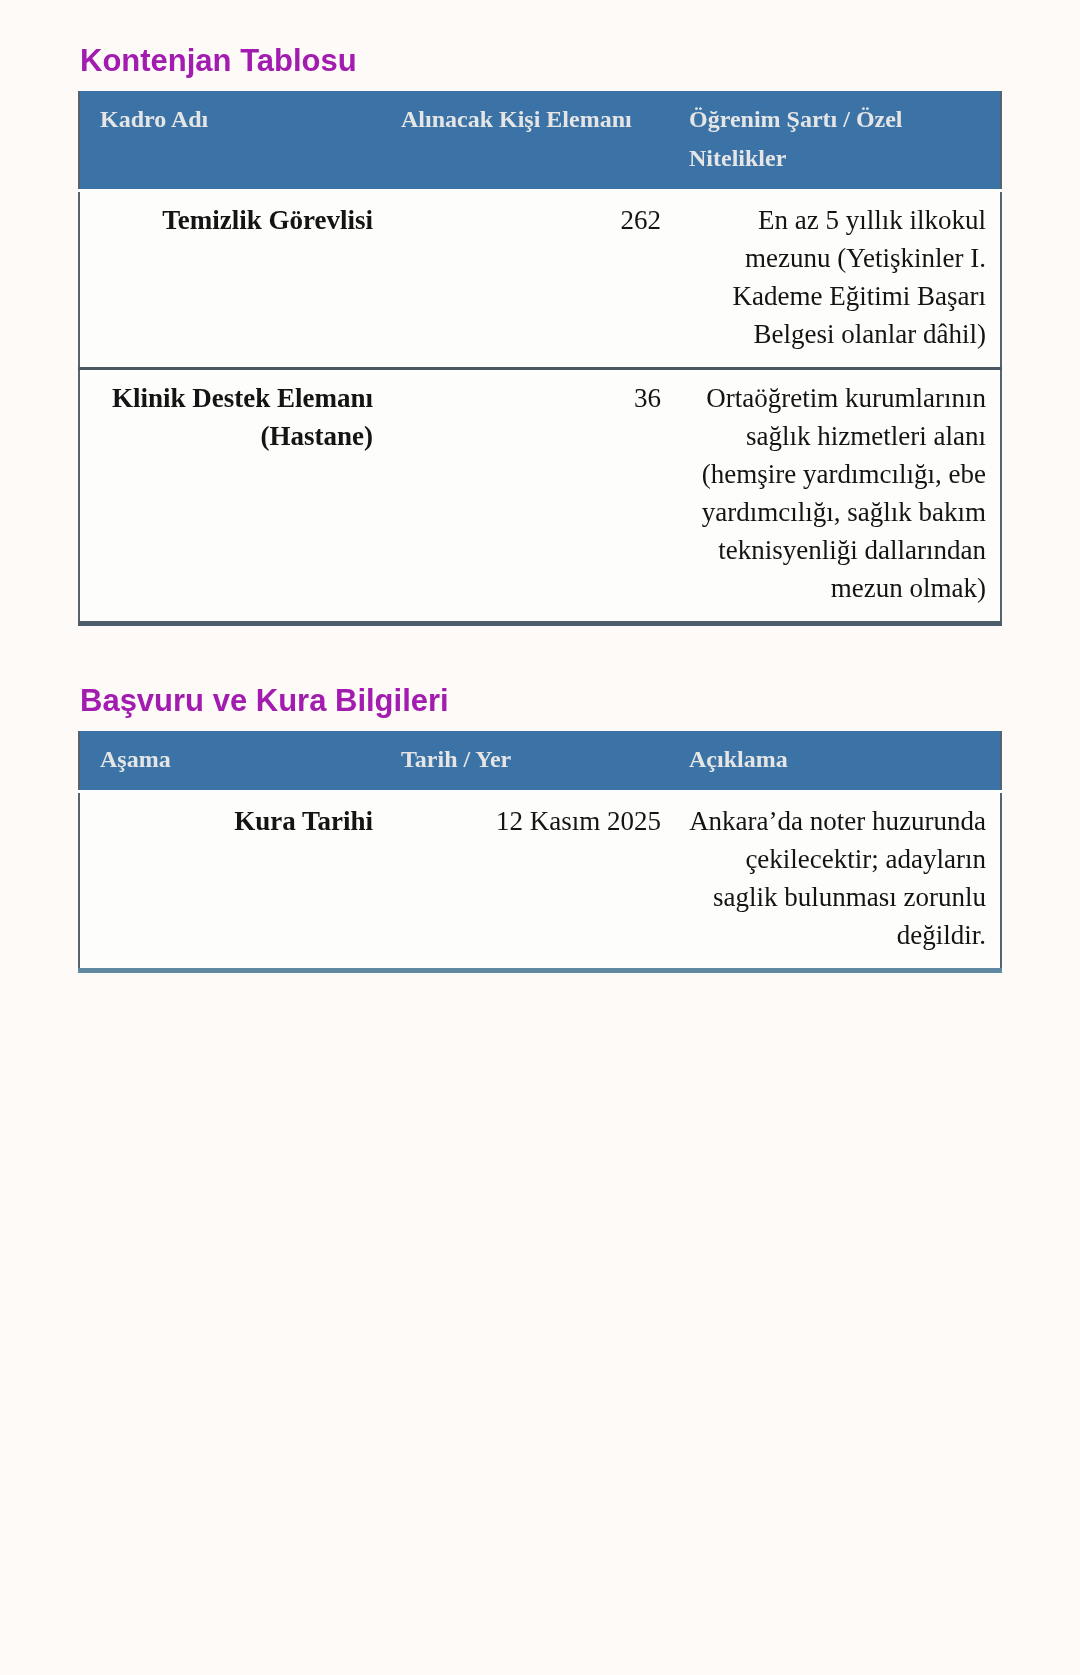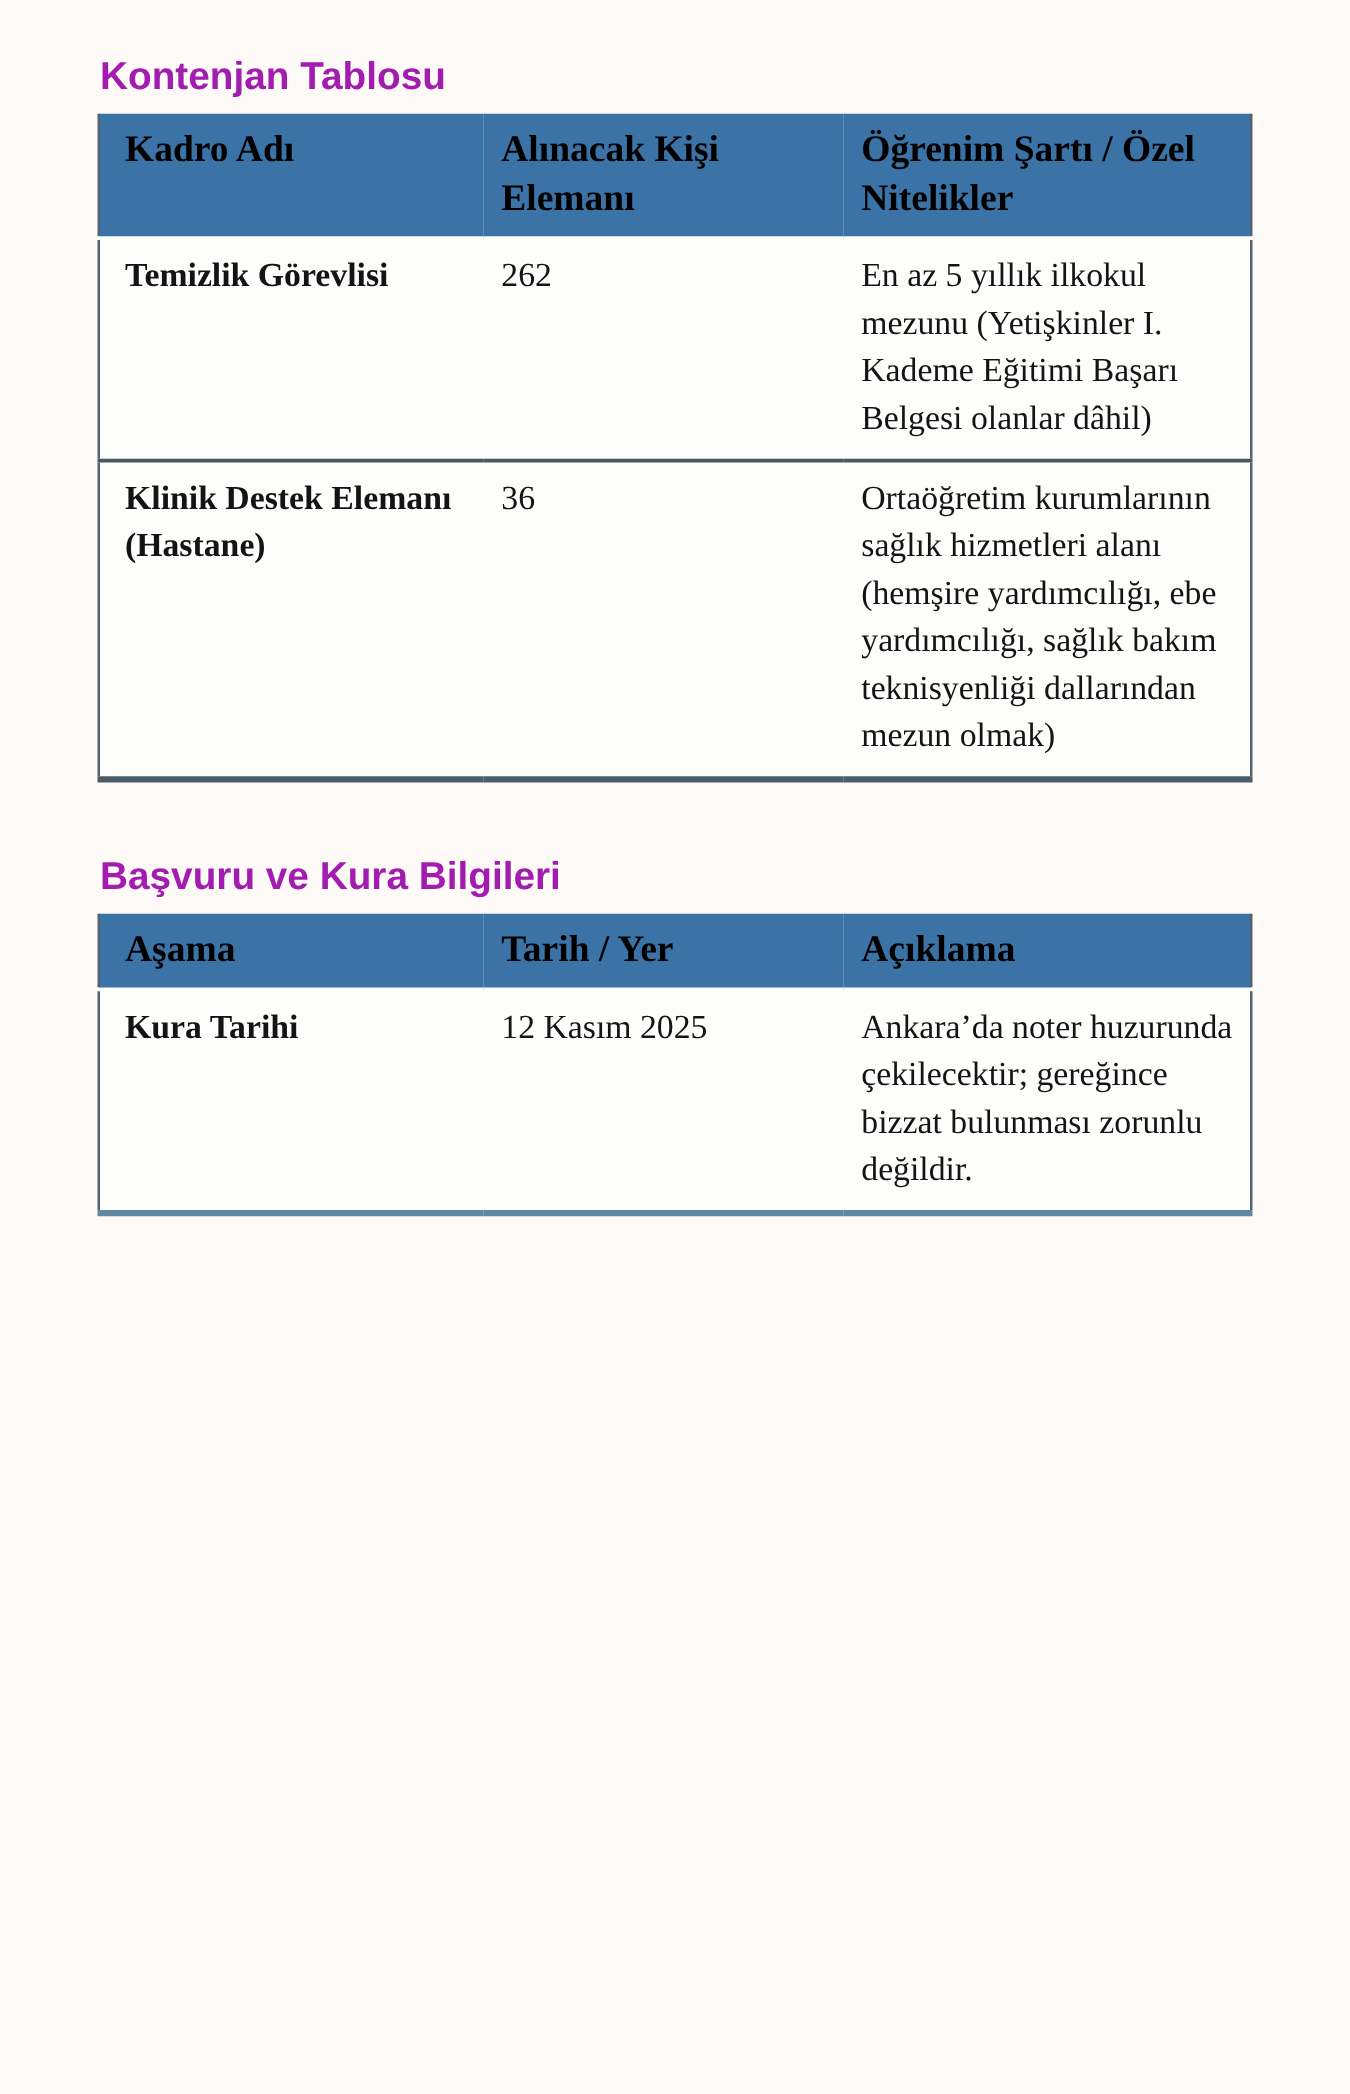--- a/index.html
+++ b/index.html
@@ -38,35 +38,36 @@
     border-left: 2px solid #55636e;
     border-right: 2px solid #55636e;
   }
   table.doc-table.t1 { border-bottom: 5px solid #4d5d69; }
   table.doc-table.t2 { border-bottom: 5px solid #6188a3; }
   col.c1 { width: 308px; }
   col.c2 { width: 288px; }
   col.c3 { width: 326px; }
   thead th {
     background: #3b73a6;
-    color: #000000;
+    color: #e5e5e5;
     font-weight: 700;
-    font-size: 30px;
+    font-size: 24px;
     line-height: 39px;
     text-align: left;
     vertical-align: top;
     padding: 9px 14px 11px 14px;
     border-bottom: 3px solid #fdfdfb;
   }
   tbody td {
     font-size: 27px;
     line-height: 38px;
     vertical-align: top;
     padding: 9px 14px 14px 14px;
     border-top: 3px solid #4a5863;
+    text-align: right;
   }
   tbody tr:first-child td { border-top: none; }
   th.first, td.first { padding-left: 20px; }
   td.first { font-weight: 700; }
 </style>
 </head>
 <body>
 
 <div class="page">
 
@@ -112,19 +113,19 @@
         <tr>
           <th class="first">Aşama</th>
           <th>Tarih / Yer</th>
           <th>Açıklama</th>
         </tr>
       </thead>
       <tbody>
         <tr>
           <td class="first">Kura Tarihi</td>
           <td>12 Kasım 2025</td>
-          <td>Ankara’da noter huzurunda çekilecektir; gereğince bizzat bulunması zorunlu değildir.</td>
+          <td>Ankara’da noter huzurunda çekilecektir; adayların saglik bulunması zorunlu değildir.</td>
         </tr>
       </tbody>
     </table>
   </div>
 
 </div>
 
 </body></html>

